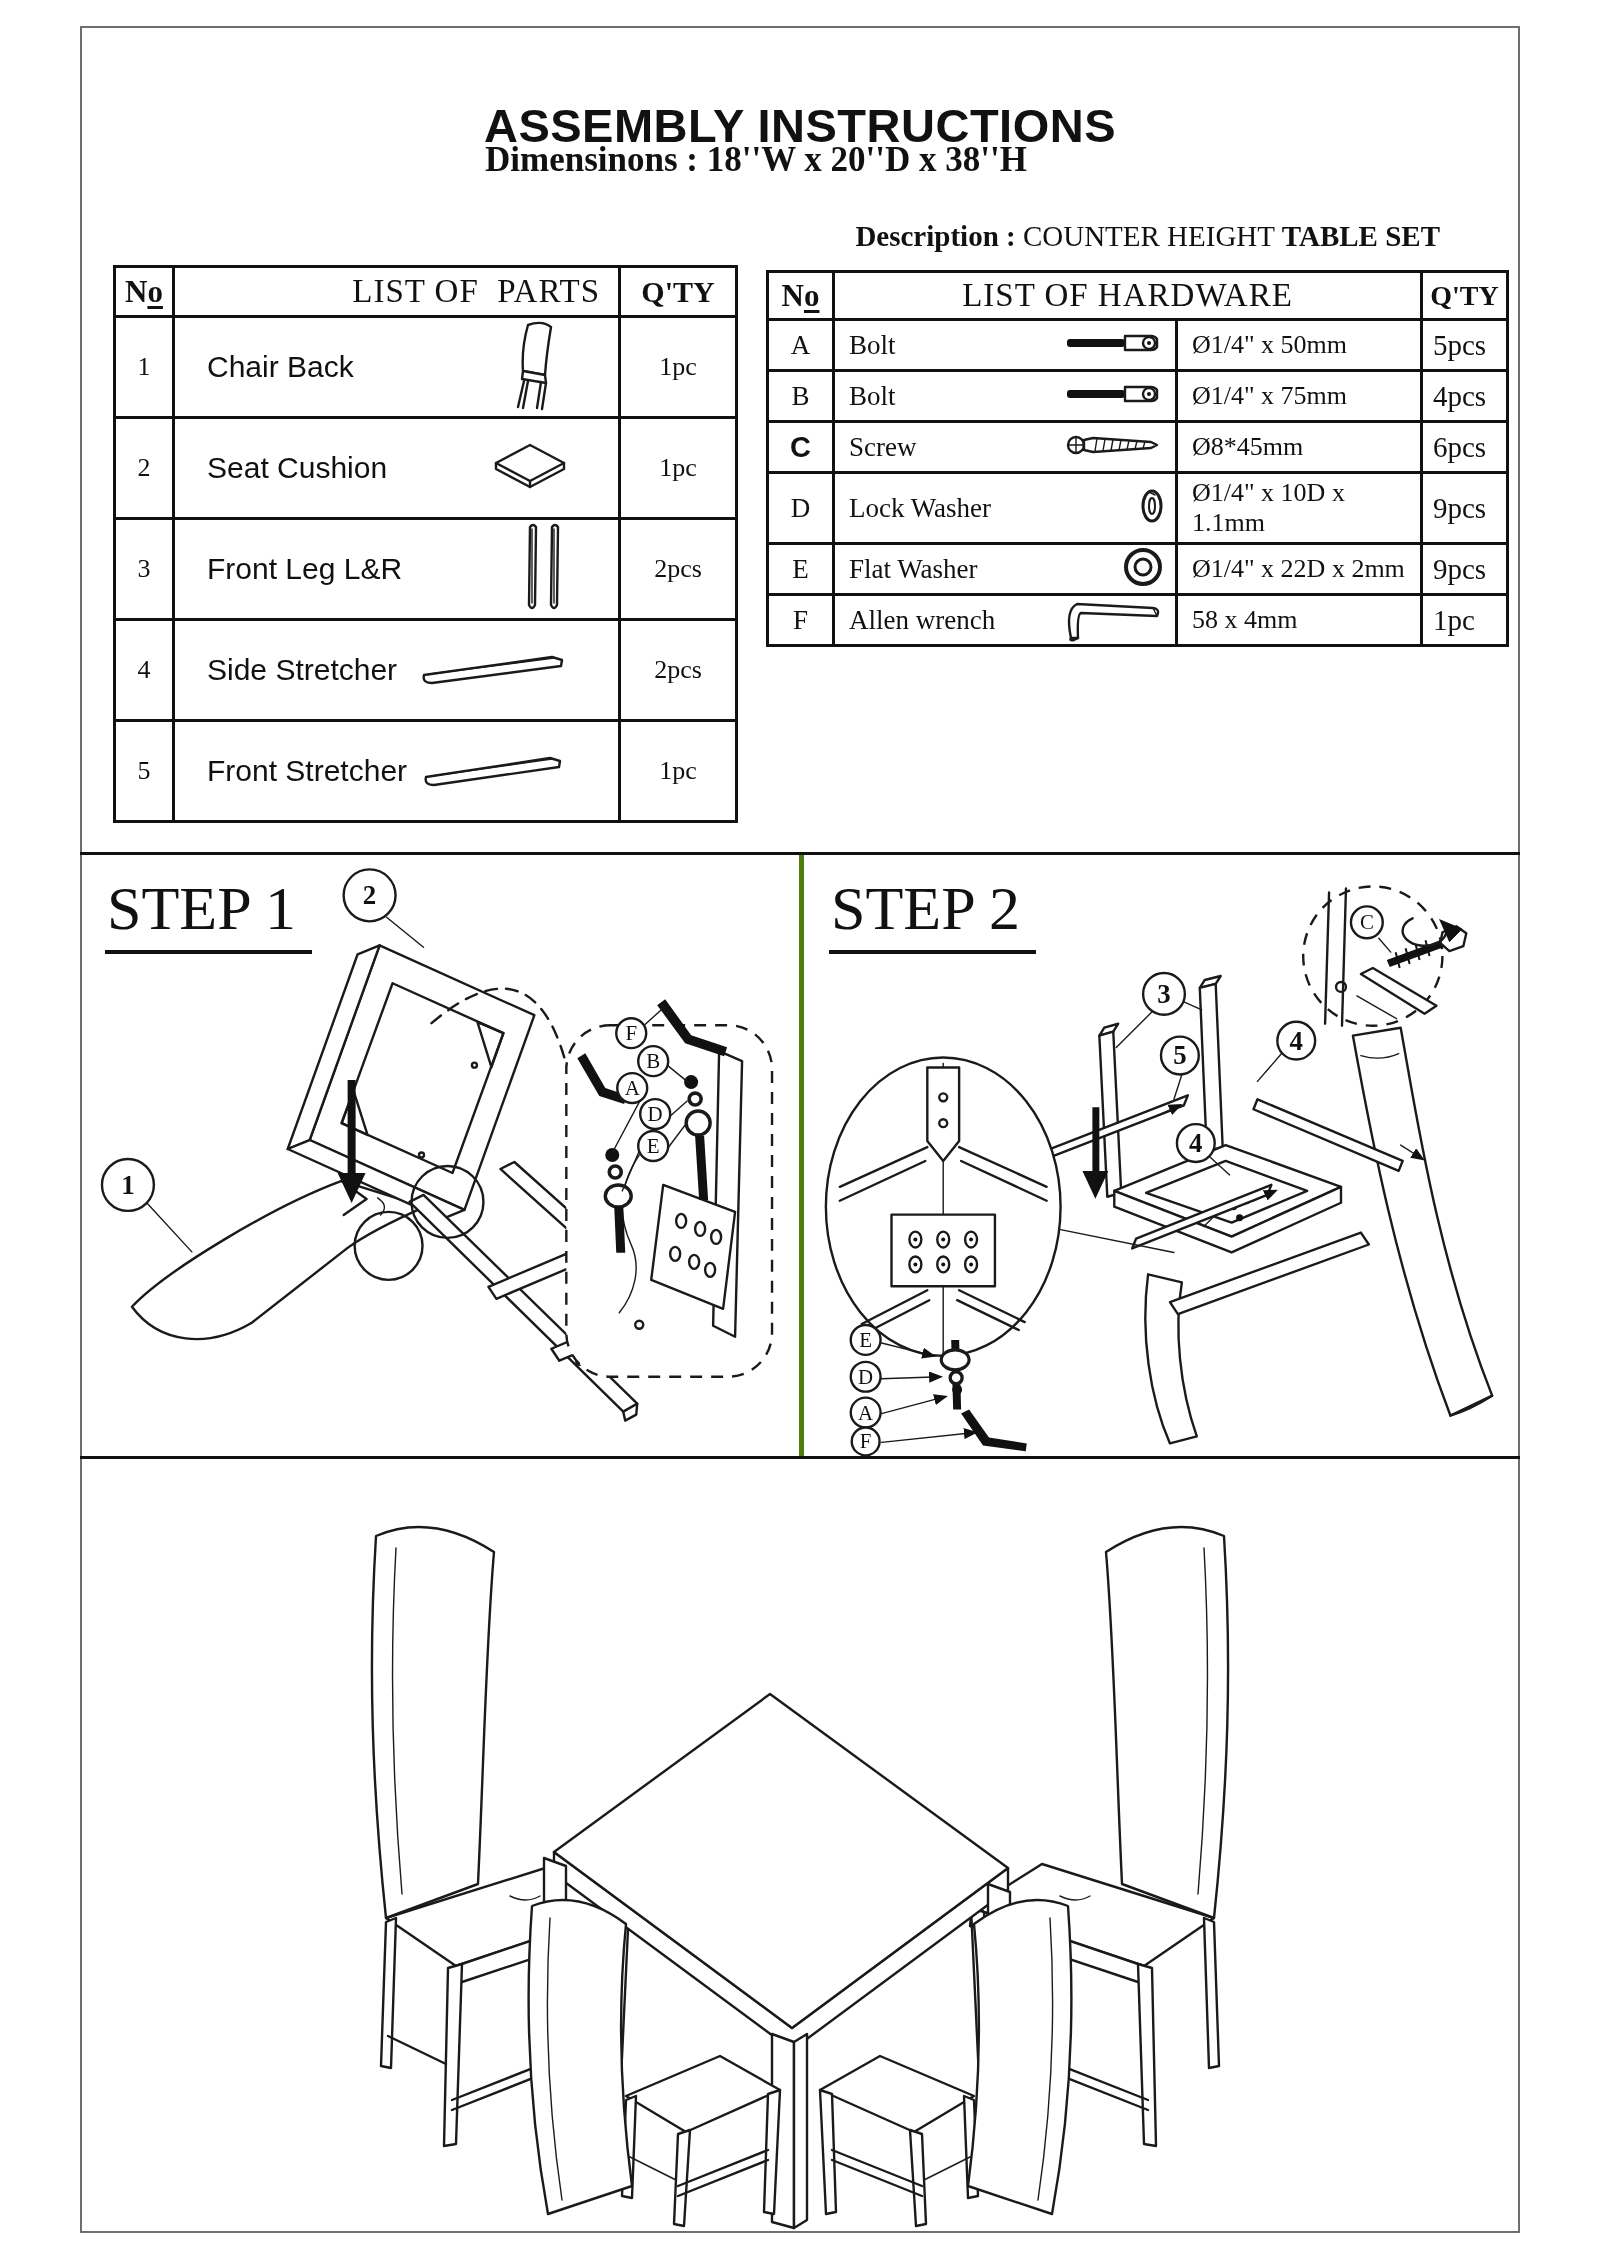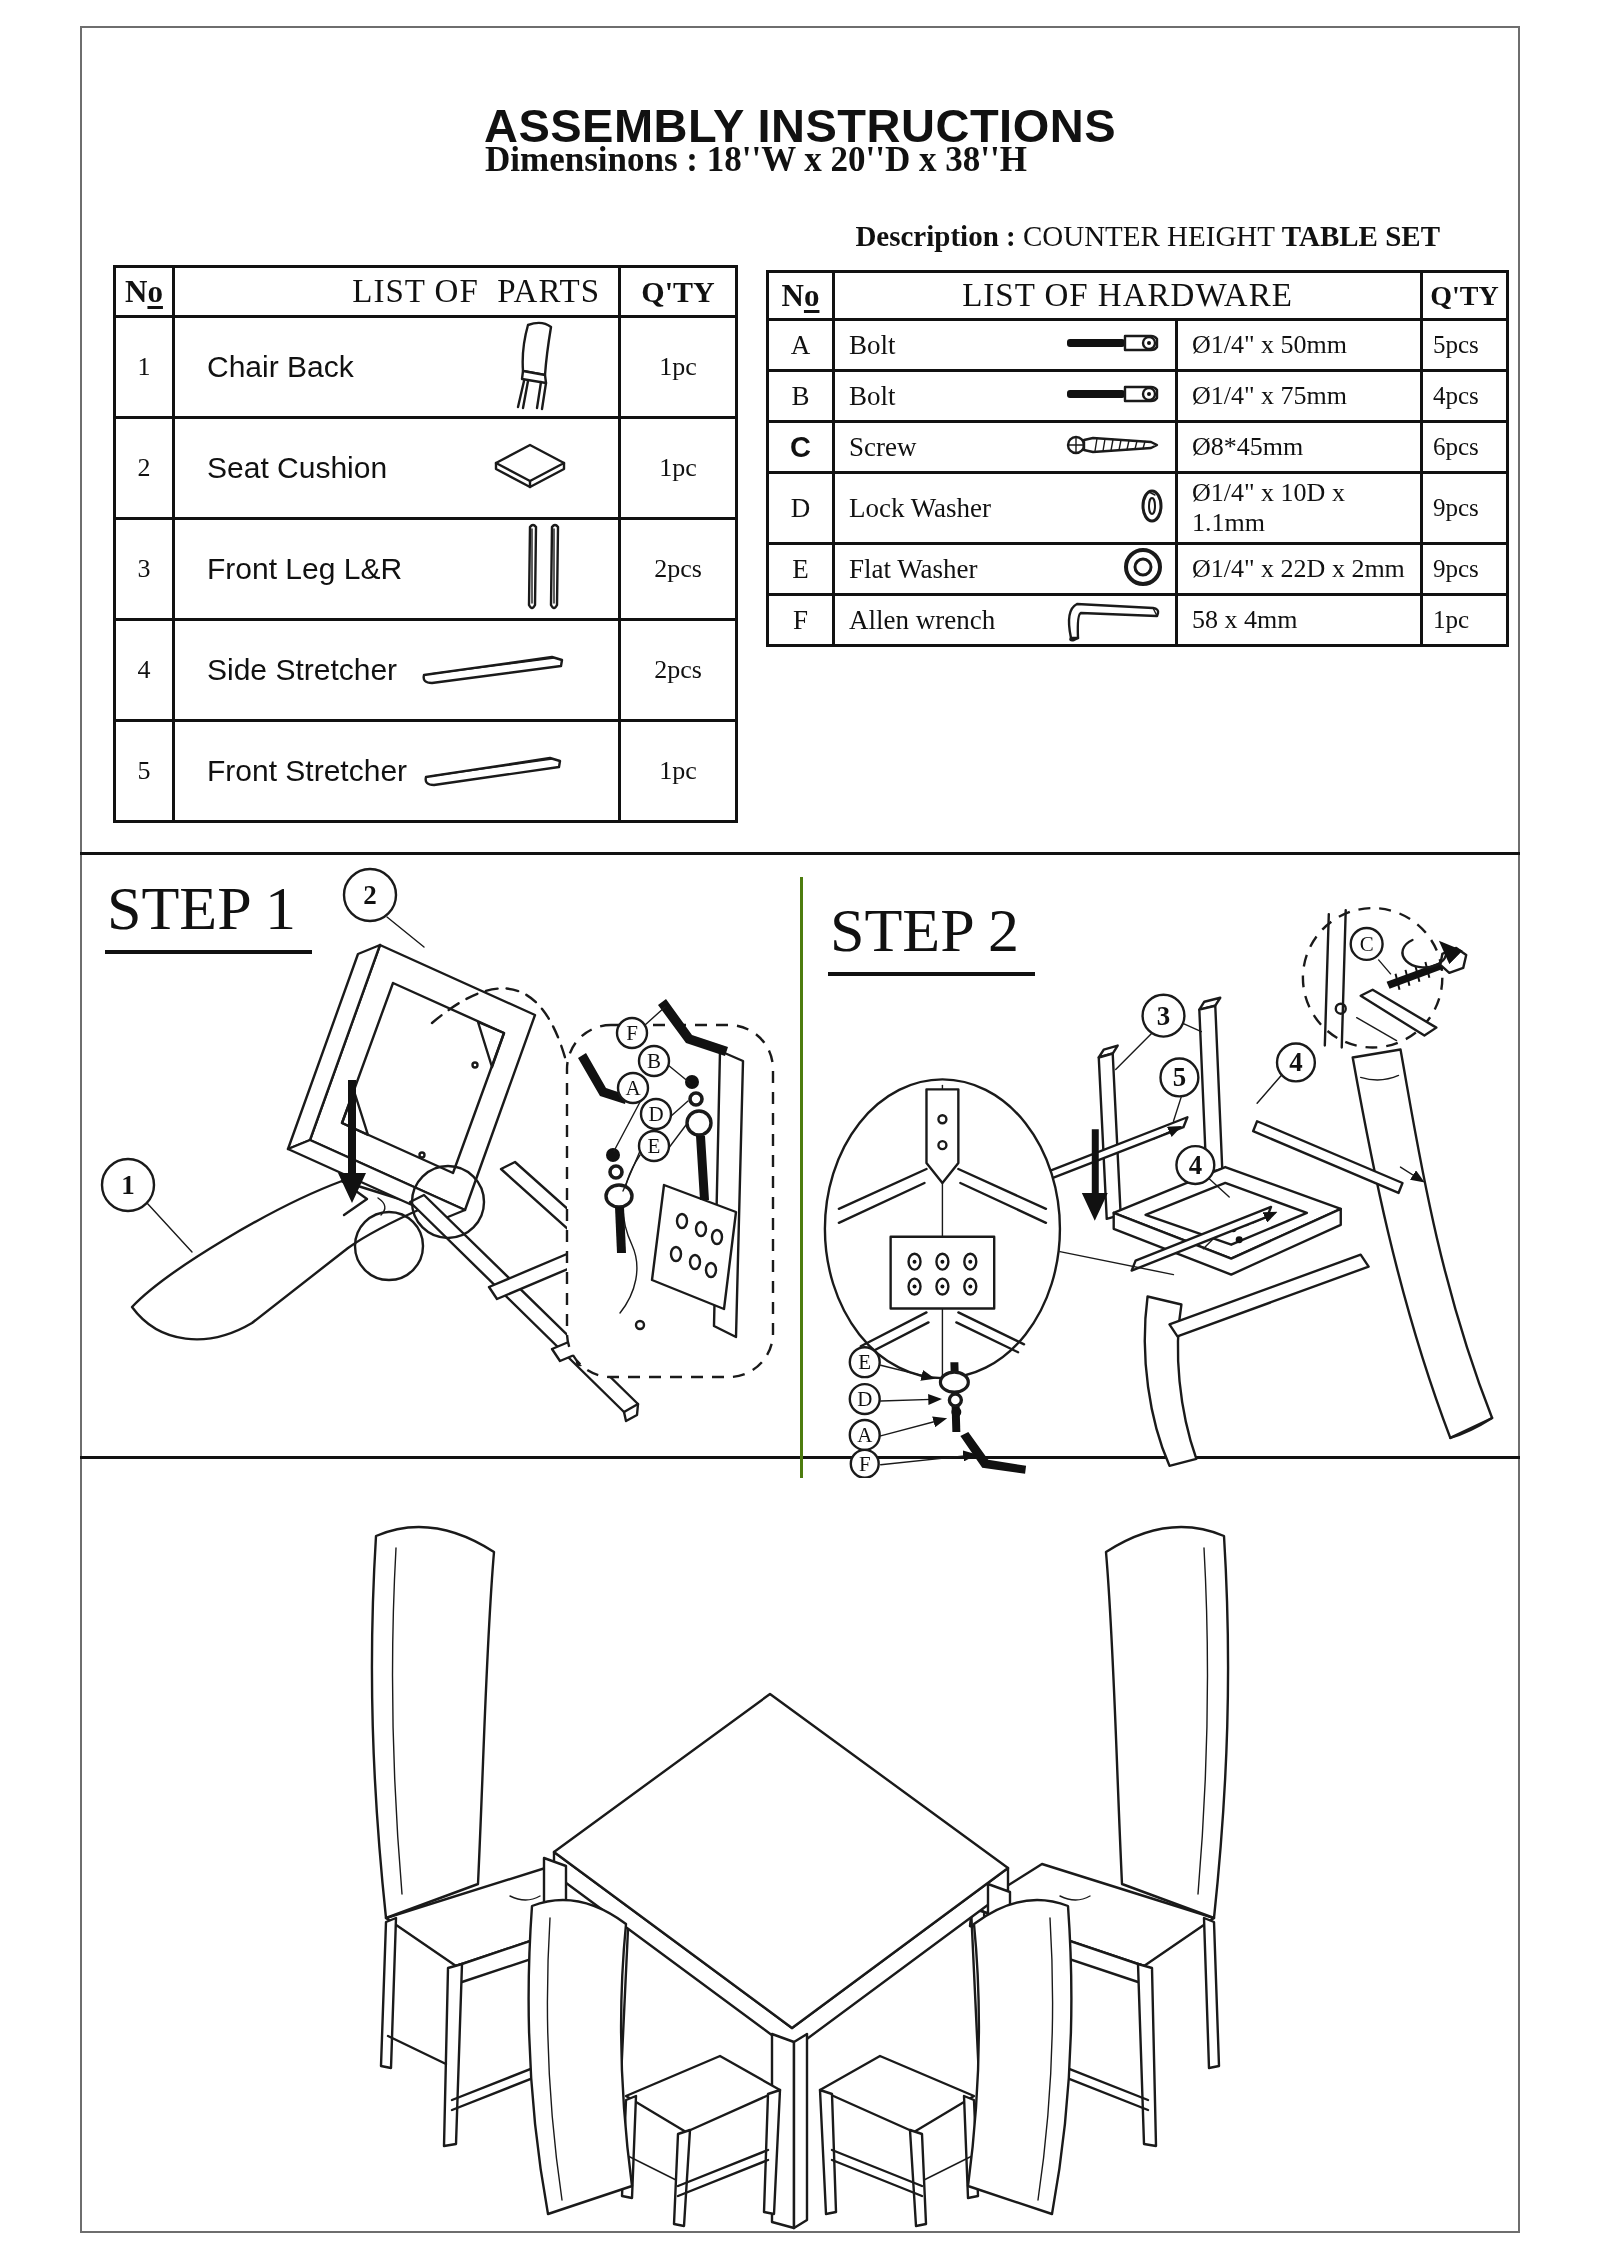--- a/index.html
+++ b/index.html
@@ -31,25 +31,25 @@
   .hardware tr.h{height:48px;}
   .hardware tr.r{height:51px;}
   .hardware .hdr-name{font-size:33px;text-align:center;letter-spacing:1px;}
   .hardware .hdr-qty{font-size:28px;}
   .h-no{font-size:27px;text-align:center;}
   .h-no.bold{font-weight:bold;font-size:29px;font-family:"Liberation Sans",sans-serif;}
   .h-name{position:relative;}
   .h-name .nm{position:absolute;left:14px;top:50%;transform:translateY(-50%);font-size:27px;white-space:nowrap;}
   .h-name .ic{position:absolute;right:10px;top:50%;transform:translateY(-50%);}
   .h-size{font-size:26px;padding-left:14px;}
-  .h-qty{font-size:25px;padding-left:10px;}
+  .h-qty{font-size:29px;padding-left:10px;}
   .steps{position:absolute;left:80px;top:852px;width:1440px;height:601px;
          border-top:3px solid #111;border-bottom:3px solid #111;display:flex;}
   .step-panel{position:relative;width:720px;height:100%;}
-  .step-panel.right{border-left:3px solid #4d7c0f;width:717px;margin-top:22px;}
+  .step-panel.right{border-left:5px solid #4d7c0f;width:717px;}
   .step-title{position:absolute;left:25px;top:18px;font-weight:normal;font-size:62px;
               border-bottom:4px solid #111;padding:0 16px 6px 2px;z-index:2;}
   .step-svg{position:absolute;left:0;top:0;width:100%;height:100%;}
   .final{position:absolute;left:80px;top:1456px;width:1440px;height:775px;}
   .final svg{width:100%;height:100%;}
   .ln{fill:none;stroke:#1a1a1a;stroke-width:2.4;stroke-linejoin:round;stroke-linecap:round;}
   .lw{fill:#fff;stroke:#1a1a1a;stroke-width:2.4;stroke-linejoin:round;}
   .thin{stroke-width:1.4;}
   .blk{fill:#111;stroke:none;}
   .dash{stroke-dasharray:12 9;}

